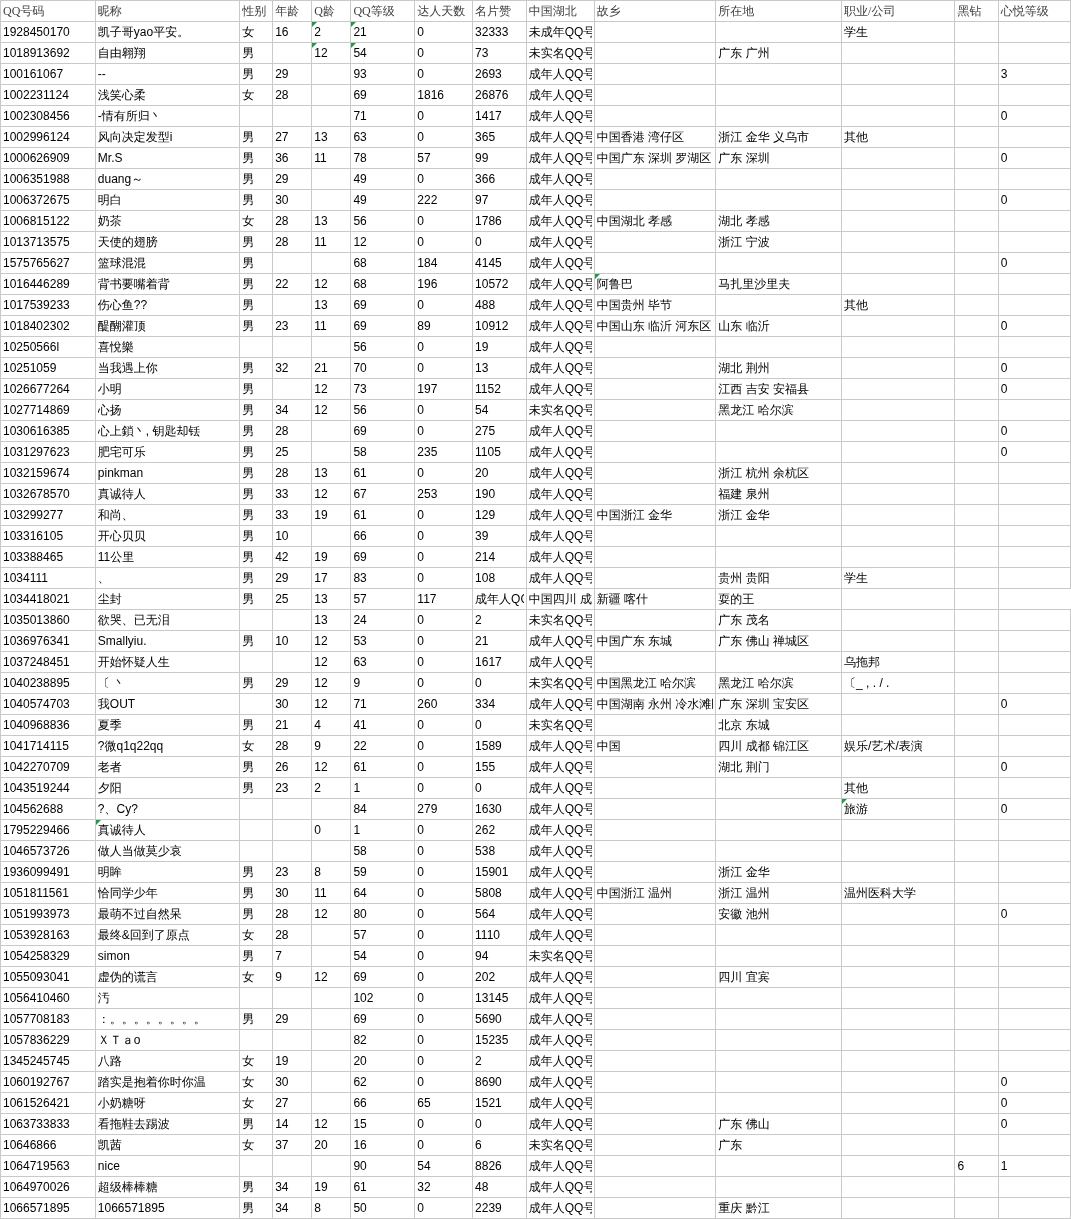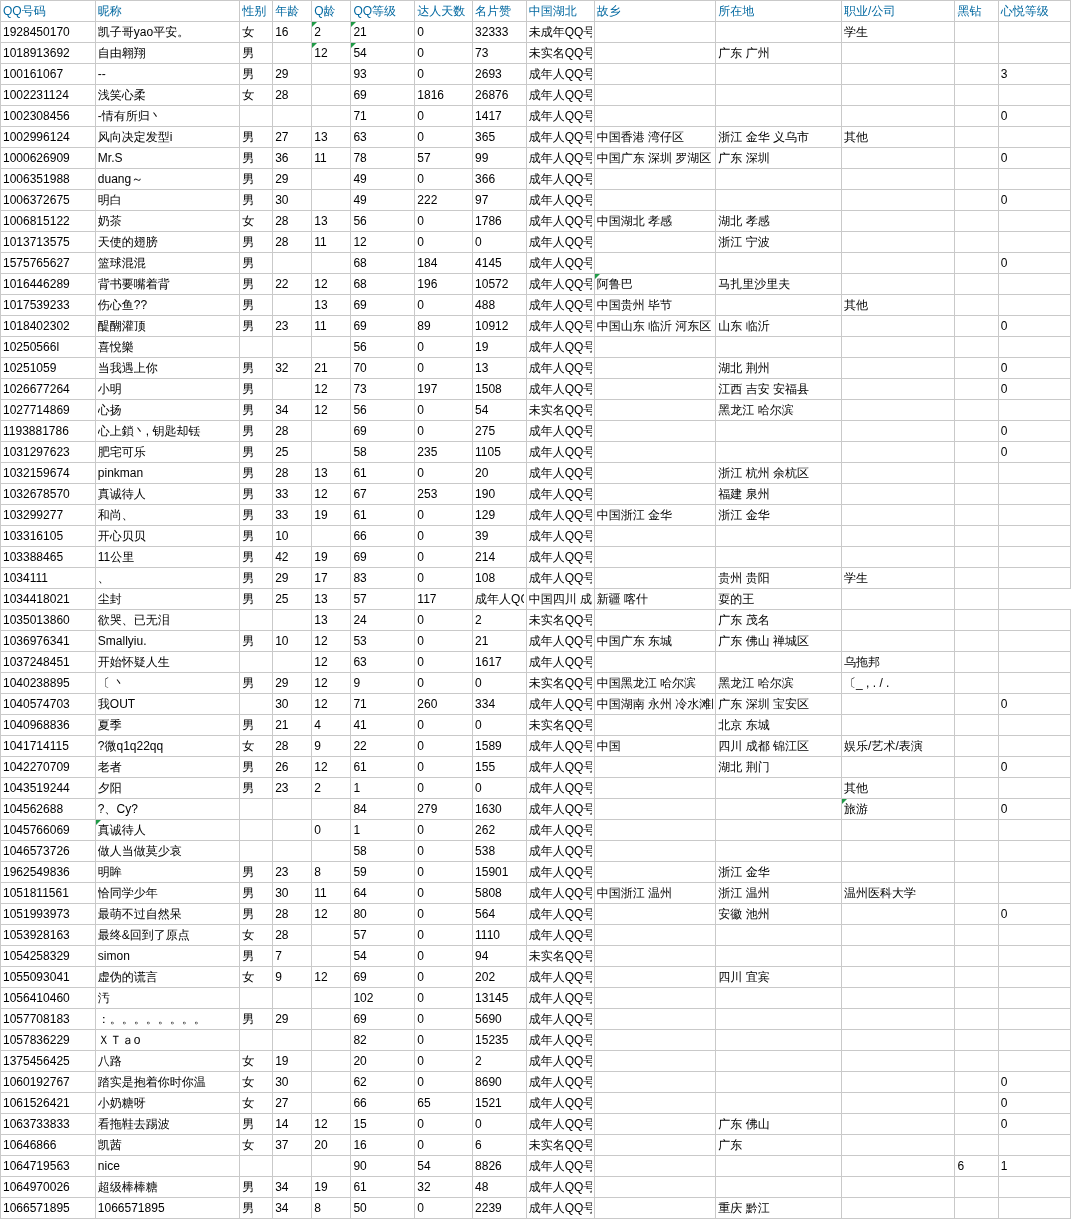--- a/index.html
+++ b/index.html
@@ -25,21 +25,22 @@
     line-height: 19px;
     overflow: hidden;
     white-space: nowrap;
     font-weight: normal;
     text-align: left;
     vertical-align: middle;
     font-size: 12px;
   }
   table.sheet thead th {
     background: #ffffff;
-    color: #0369a1;
+    color: #404040;
+    font-family: Liberation Serif, serif;
   }
   
   col.c0  { width: 92px; }
   col.c1  { width: 140px; }
   col.c2  { width: 32px; }
   col.c3  { width: 38px; }
   col.c4  { width: 38px; }
   col.c5  { width: 62px; }
   col.c6  { width: 56px; }
   col.c7  { width: 52px; }
@@ -868,21 +869,21 @@
         <td>
           <span class="clip">12</span>
         </td>
         <td>
           <span class="clip">73</span>
         </td>
         <td>
           <span class="clip">197</span>
         </td>
         <td>
-          <span class="clip">1508</span>
+          <span class="clip">1152</span>
         </td>
         <td>
           <span class="clip">成年人QQ号</span>
         </td>
         <td>
           <span class="clip"></span>
         </td>
         <td>
           <span class="clip">江西 吉安 安福县</span>
         </td>
@@ -935,21 +936,21 @@
         </td>
         <td>
           <span class="clip"></span>
         </td>
         <td>
           <span class="clip"></span>
         </td>
       </tr>
       <tr>
         <td>
-          <span class="clip">1193881786</span>
+          <span class="clip">1030616385</span>
         </td>
         <td>
           <span class="clip">心上鎖丶, 钥匙却铥</span>
         </td>
         <td>
           <span class="clip">男</span>
         </td>
         <td>
           <span class="clip">28</span>
         </td>
@@ -1768,21 +1769,21 @@
         </td>
         <td>
           <span class="clip"></span>
         </td>
         <td>
           <span class="clip">0</span>
         </td>
       </tr>
       <tr>
         <td>
-          <span class="clip">1045766069</span>
+          <span class="clip">1795229466</span>
         </td>
         <td class="mark">
           <span class="clip">真诚待人</span>
         </td>
         <td>
           <span class="clip"></span>
         </td>
         <td>
           <span class="clip"></span>
         </td>
@@ -1856,21 +1857,21 @@
         </td>
         <td>
           <span class="clip"></span>
         </td>
         <td>
           <span class="clip"></span>
         </td>
       </tr>
       <tr>
         <td>
-          <span class="clip">1962549836</span>
+          <span class="clip">1936099491</span>
         </td>
         <td>
           <span class="clip">明眸</span>
         </td>
         <td>
           <span class="clip">男</span>
         </td>
         <td>
           <span class="clip">23</span>
         </td>
@@ -2252,21 +2253,21 @@
         </td>
         <td>
           <span class="clip"></span>
         </td>
         <td>
           <span class="clip"></span>
         </td>
       </tr>
       <tr>
         <td>
-          <span class="clip">1375456425</span>
+          <span class="clip">1345245745</span>
         </td>
         <td>
           <span class="clip">八路</span>
         </td>
         <td>
           <span class="clip">女</span>
         </td>
         <td>
           <span class="clip">19</span>
         </td>

